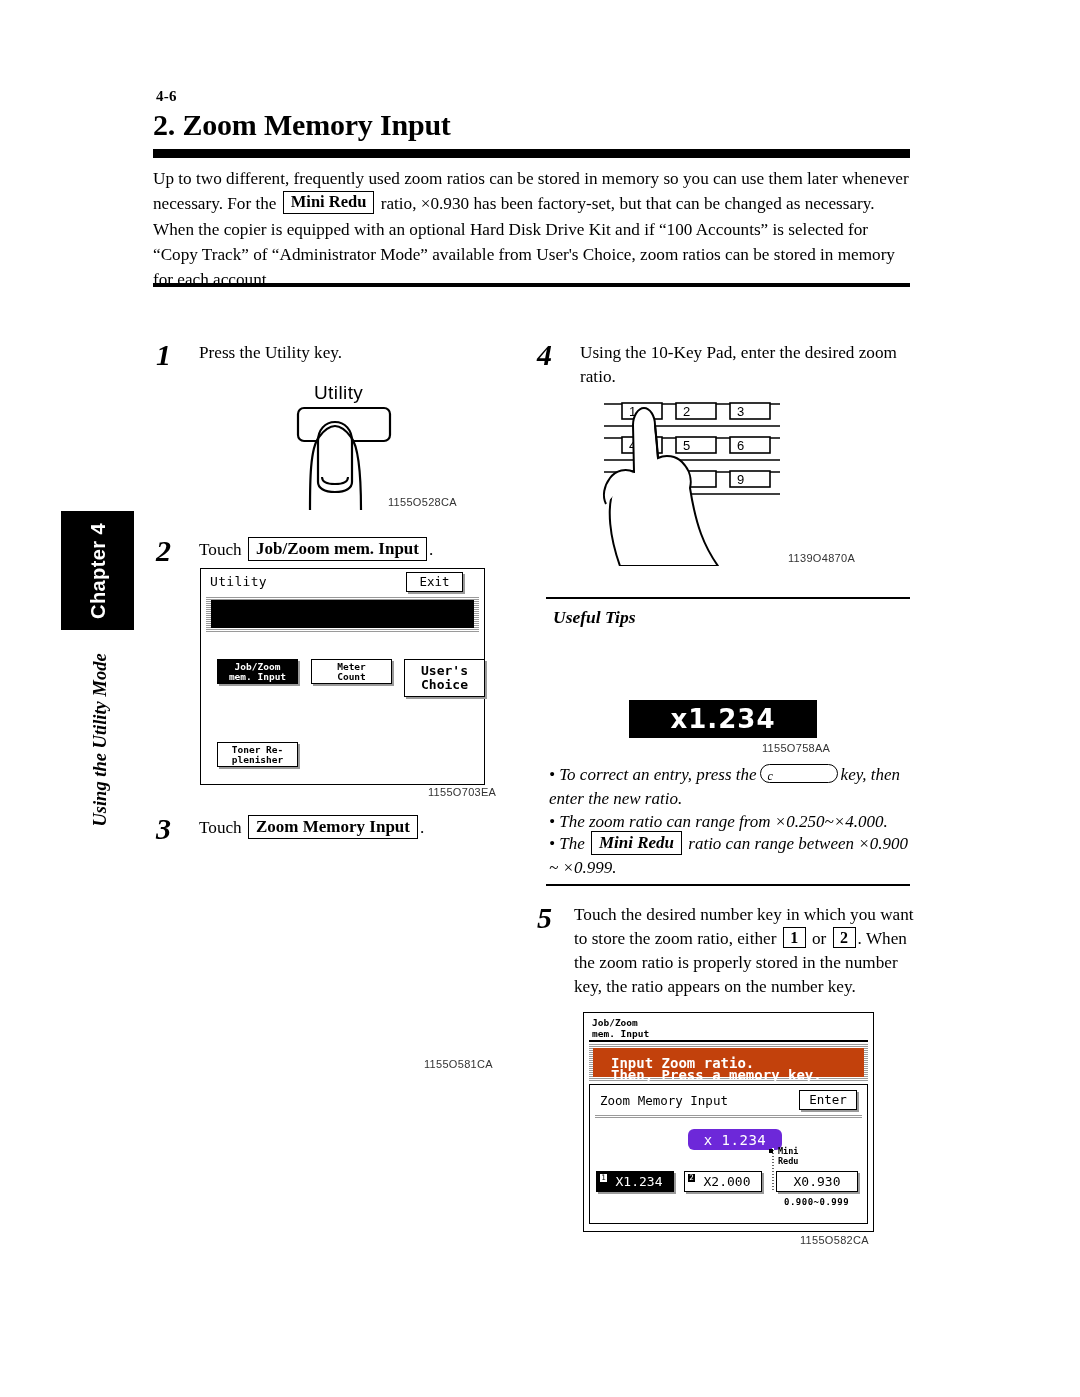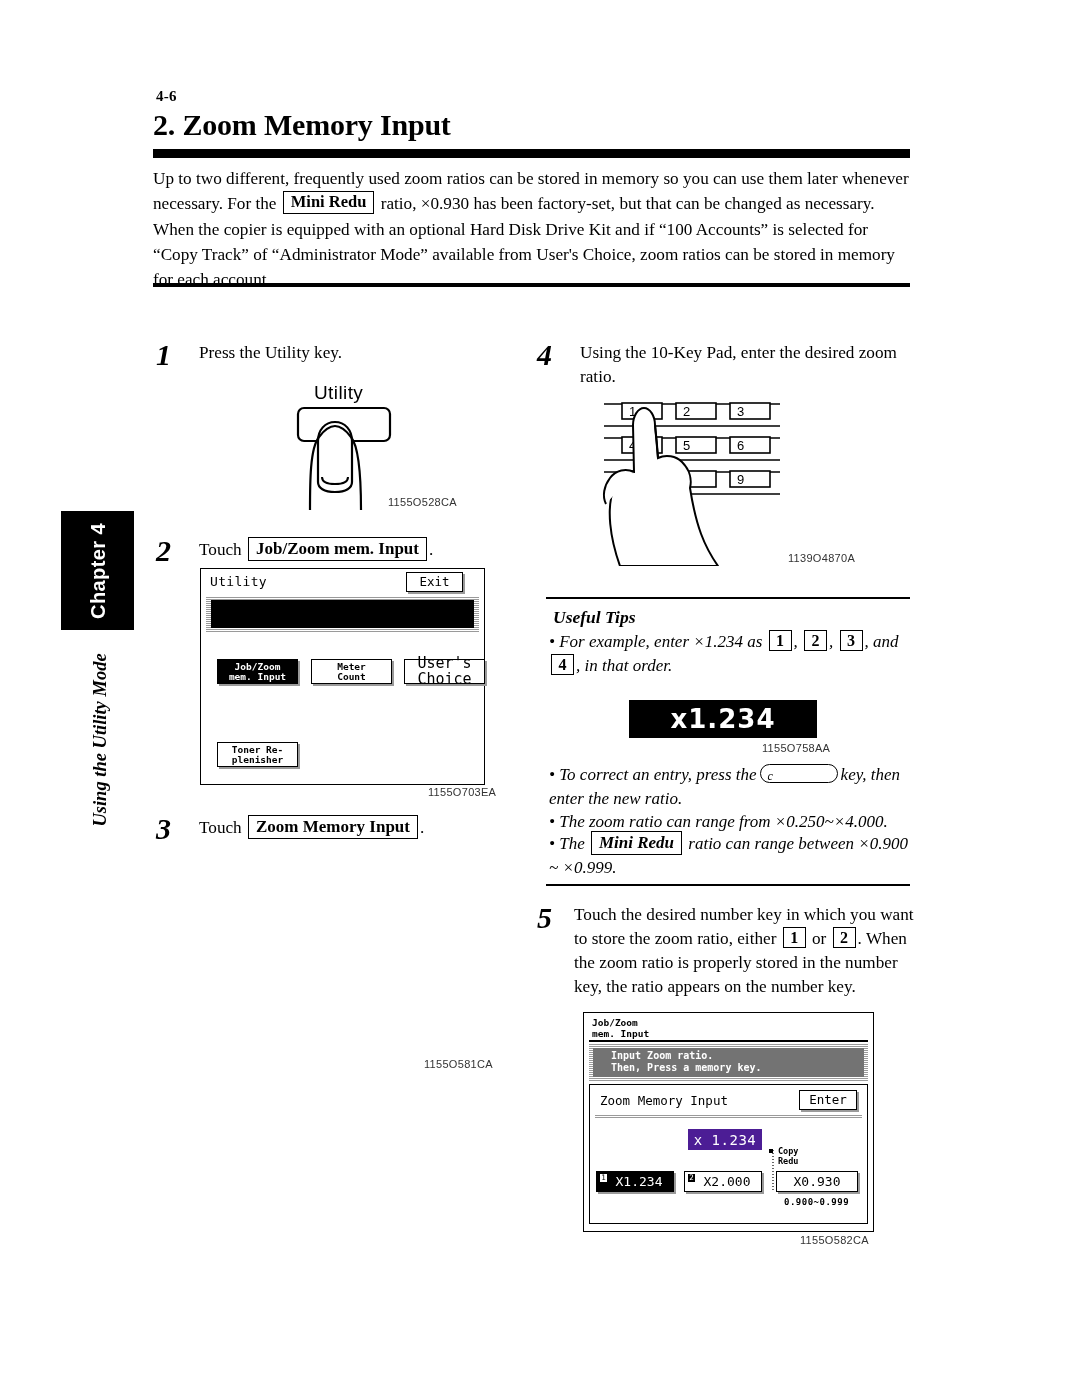--- a/index.html
+++ b/index.html
@@ -109,21 +109,21 @@
     <div style="position:absolute;left:10px;top:31px;width:263px;height:28px;background:#000;"></div>
 
     <div class="lcdbtn inv sh" style="left:16px;top:90px;width:81px;height:25px;font-size:9.5px;font-weight:700;flex-direction:column;">
       <span>Job/Zoom</span>
       <span>mem. Input</span>
     </div>
     <div class="lcdbtn sh" style="left:110px;top:90px;width:81px;height:25px;font-size:9.5px;font-weight:700;flex-direction:column;">
       <span>Meter</span>
       <span>Count</span>
     </div>
-    <div class="lcdbtn sh" style="left:203px;top:90px;width:81px;height:25px;font-size:15px;font-weight:400;flex-direction:column;">
+    <div class="lcdbtn sh" style="left:203px;top:90px;width:81px;height:38px;font-size:13px;font-weight:700;flex-direction:column;">
       <span>User's</span>
       <span>Choice</span>
     </div>
     <div class="lcdbtn sh" style="left:16px;top:173px;width:81px;height:25px;font-size:9.5px;font-weight:700;flex-direction:column;">
       <span>Toner Re-</span>
       <span>plenisher</span>
     </div>
   </div>
   <div class="figcode" style="left:428px;top:786px;">1155O703EA</div>
 
@@ -171,29 +171,20 @@
                L33 29 C33 20 38 12 44 12 Z" fill="#fff" stroke="#000" stroke-width="2"></path>
       <path d="M34 76 C26 72 16 74 10 82 C4 90 2 100 6 108" fill="#fff" stroke="#000" stroke-width="2"></path>
       <path d="M55 29 C55 29 57 46 58 62" fill="none" stroke="#000" stroke-width="2"></path>
     </svg>
     <div class="figcode" style="position:absolute;left:188px;top:156px;white-space:nowrap;">1139O4870A</div>
   </div>
 
   <div class="tips-rule" style="left:546px;top:597px;width:364px;height:2px;"></div>
   <div class="tips-title" style="left:553px;top:607px;">Useful Tips</div>
 
-  <div class="tips" style="left:549px;top:630px;width:362px;">
-    •
-    <span>For example, enter ×1.234 as</span>
-    <span class="kcap-n">1</span>,
-    <span class="kcap-n">2</span>,
-    <span class="kcap-n">3</span>,
-    <span>and</span>
-    <span class="kcap-n">4</span><span>, in that order.</span>
-  </div>
 
   <div class="blackdisp" style="left:629px;top:700px;width:188px;height:38px;font-size:26px;">x1.234</div>
   <div class="figcode" style="left:762px;top:742px;">1155O758AA</div>
 
   <div class="tips" style="left:549px;top:763px;width:362px;">
     • <span>To correct an entry, press the</span><span class="ckey"><i>c</i></span><span>key, then enter the new ratio.</span>
   </div>
 
   <div class="tips" style="left:549px;top:810px;width:362px;">
     • <span>The zoom ratio can range from ×0.250~×4.000.</span>
@@ -216,38 +207,38 @@
   </div>
 
   <div class="lcd" style="left:583px;top:1012px;width:289px;height:218px;">
     <div style="position:absolute;left:8px;top:4px;font-size:9.5px;font-weight:700;line-height:11px;">
       <div>Job/Zoom</div>
       <div>mem. Input</div>
     </div>
     <div style="position:absolute;left:5px;top:27px;width:279px;height:2px;background:#000;"></div>
 
     <div style="position:absolute;left:5px;top:31px;width:279px;height:37px;background-image:repeating-linear-gradient(0deg,#9a9a9a 0 1px,#fff 1px 2px);"></div>
-    <div style="position:absolute;left:9px;top:35px;width:271px;height:29px;background:#737373;color:#fff;font-size:10px;font-weight:700;line-height:12px;padding:2px 0 0 18px;box-sizing:border-box;">
+    <div style="position:absolute;left:9px;top:35px;width:271px;height:29px;background:#c2410c;color:#fff;font-size:14px;font-weight:700;line-height:12px;padding:9px 0 0 18px;box-sizing:border-box;">
       <div>Input Zoom ratio.</div>
       <div>Then, Press a memory key.</div>
     </div>
 
     <div style="position:absolute;left:5px;top:71px;width:279px;height:140px;border:1.5px solid #000;box-sizing:border-box;"></div>
     <div style="position:absolute;left:16px;top:80px;font-size:12.5px;">Zoom Memory Input</div>
     <div class="lcdbtn sh" style="left:215px;top:77px;width:58px;height:20px;font-size:12.5px;">
         <span>Enter</span>
       </div>
     <div style="position:absolute;left:11px;top:101px;width:267px;height:4px;background-image:repeating-linear-gradient(0deg,#9a9a9a 0 1px,#fff 1px 2px);"></div>
 
-    <div style="position:absolute;left:104px;top:116px;width:74px;height:21px;background:#4c1d95;color:#fff;font-size:14px;display:flex;align-items:center;justify-content:center;letter-spacing:.5px;">x 1.234</div>
+    <div style="position:absolute;left:104px;top:116px;width:94px;height:21px;background:#6d28d9;color:#fff;font-size:14px;display:flex;align-items:center;justify-content:center;letter-spacing:.5px;border-radius:6px;">x 1.234</div>
 
     <div style="position:absolute;left:188px;top:135px;width:2px;height:42px;background-image:repeating-linear-gradient(0deg,#666 0 1px,#fff 1px 3px);"></div>
     <div style="position:absolute;left:185px;top:136px;width:4px;height:4px;background:#000;"></div>
     <div style="position:absolute;left:194px;top:133px;font-size:8.5px;font-weight:700;line-height:10px;">
-      <div>Copy</div>
+      <div>Mini</div>
       <div>Redu</div>
     </div>
 
     <div class="lcdbtn inv sh" style="left:12px;top:158px;width:78px;height:21px;font-size:13px;justify-content:center;">
       <span style="position:absolute;left:3px;top:2px;background:#fff;color:#000;font-size:7.5px;width:7px;height:8px;line-height:8px;text-align:center;">1</span>
       <span style="margin-left:8px;">X1.234</span>
     </div>
     <div class="lcdbtn sh" style="left:100px;top:158px;width:78px;height:21px;font-size:13px;justify-content:center;">
       <span style="position:absolute;left:3px;top:2px;background:#000;color:#fff;font-size:7.5px;width:7px;height:8px;line-height:8px;text-align:center;">2</span>
       <span style="margin-left:8px;">X2.000</span>

